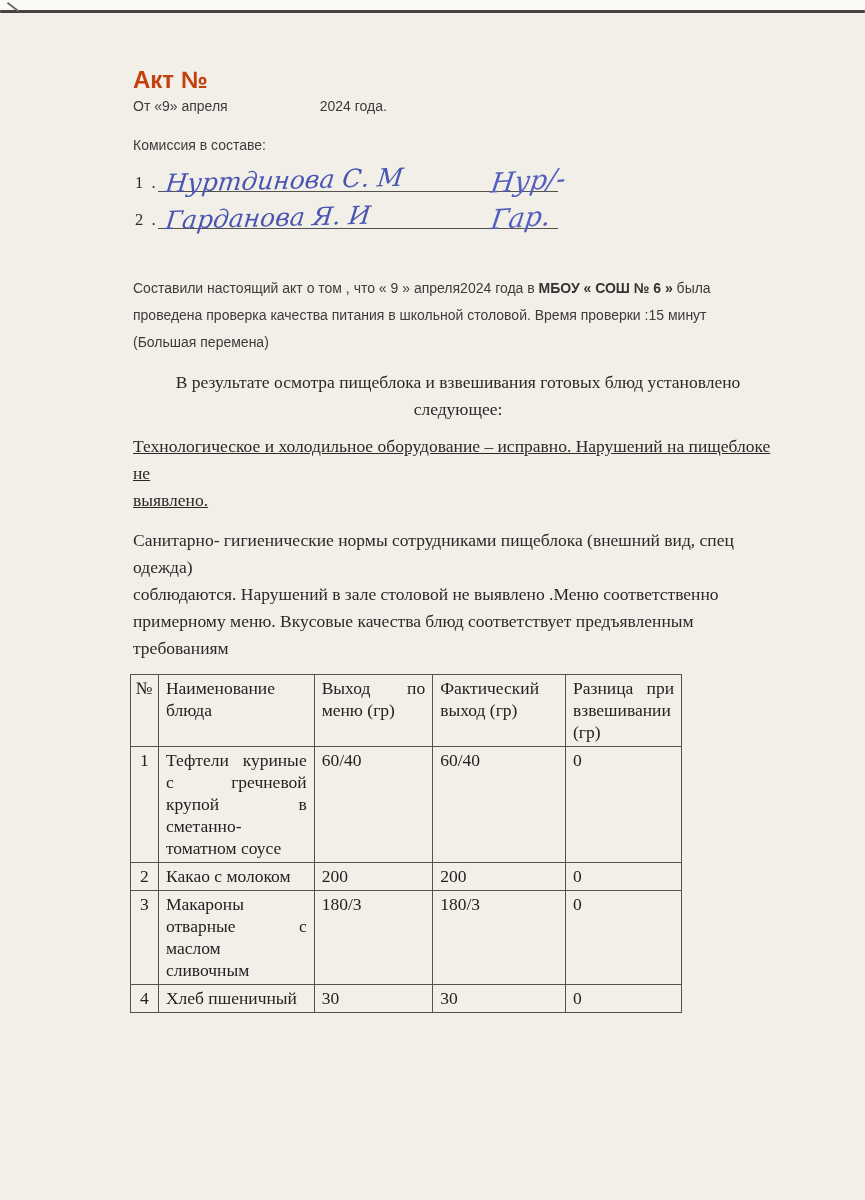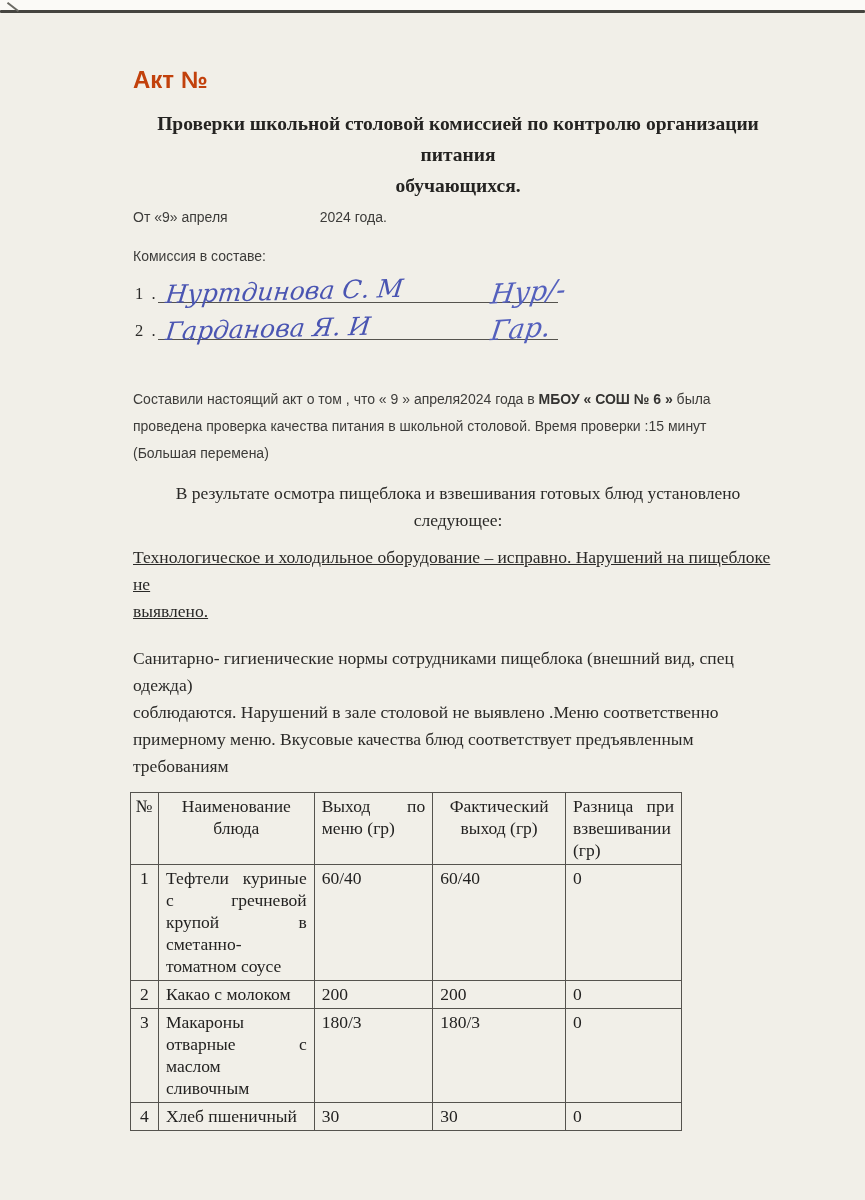--- a/index.html
+++ b/index.html
@@ -62,57 +62,53 @@
   .p-intro{margin-top:40px;}
   .bold-inline{font-weight:bold;color:#343331;}
 
   .para-serif{
     font-family:"Liberation Serif", serif;
     font-size:17.5px;line-height:27px;color:#2a2927;
     white-space:pre-line;
   }
   .p-result{margin-top:13px;text-align:center;}
   .p-equipment{margin-top:10px;text-decoration:underline;}
-  .p-sanitary{margin-top:20px;}
+  .p-sanitary{margin-top:13px;}
 
   table.dishes{
     margin-top:12px;margin-left:-3px;
     border-collapse:collapse;
     width:552px;
     font-family:"Liberation Serif", serif;
     font-size:17.5px;color:#232221;
   }
   table.dishes th, table.dishes td{
     border:1.5px solid #55534e;
     vertical-align:top;
     padding:2px 7px 3px 7px;
     line-height:22px;
     font-weight:normal;
   }
-  table.dishes th{text-align:center;}
+  table.dishes th{text-align:left;}
   table.dishes th:nth-child(1){text-align:center;padding:2px 2px;}
   table.dishes th:nth-child(3), table.dishes th:nth-child(5){text-align:justify;}
   table.dishes td.c0{text-align:center;padding:2px 2px;}
   table.dishes td.c1{text-align:justify;}
 </style>
 </head>
 <body>
 
 <div class="top-strip"></div>
 <div class="scan-top-line"></div>
 <div class="scan-corner-mark"></div>
 
 <div class="content">
 
   <div class="act-no">Акт №</div>
 
-  <div class="doc-title">
-    <div>Проверки школьной столовой комиссией по контролю организации питания</div>
-    <div>обучающихся.</div>
-  </div>
 
   <div class="date-line"><span>От «9» апреля</span><span class="date-gap"></span><span>2024 года.</span></div>
 
   <div class="commission-label">Комиссия в составе:</div>
 
   <div class="members">
     <div class="member-row">
       <span class="m-num">1 .</span>
       <span class="m-line">
         <span class="hw m-name">Нуртдинова С. М</span>

